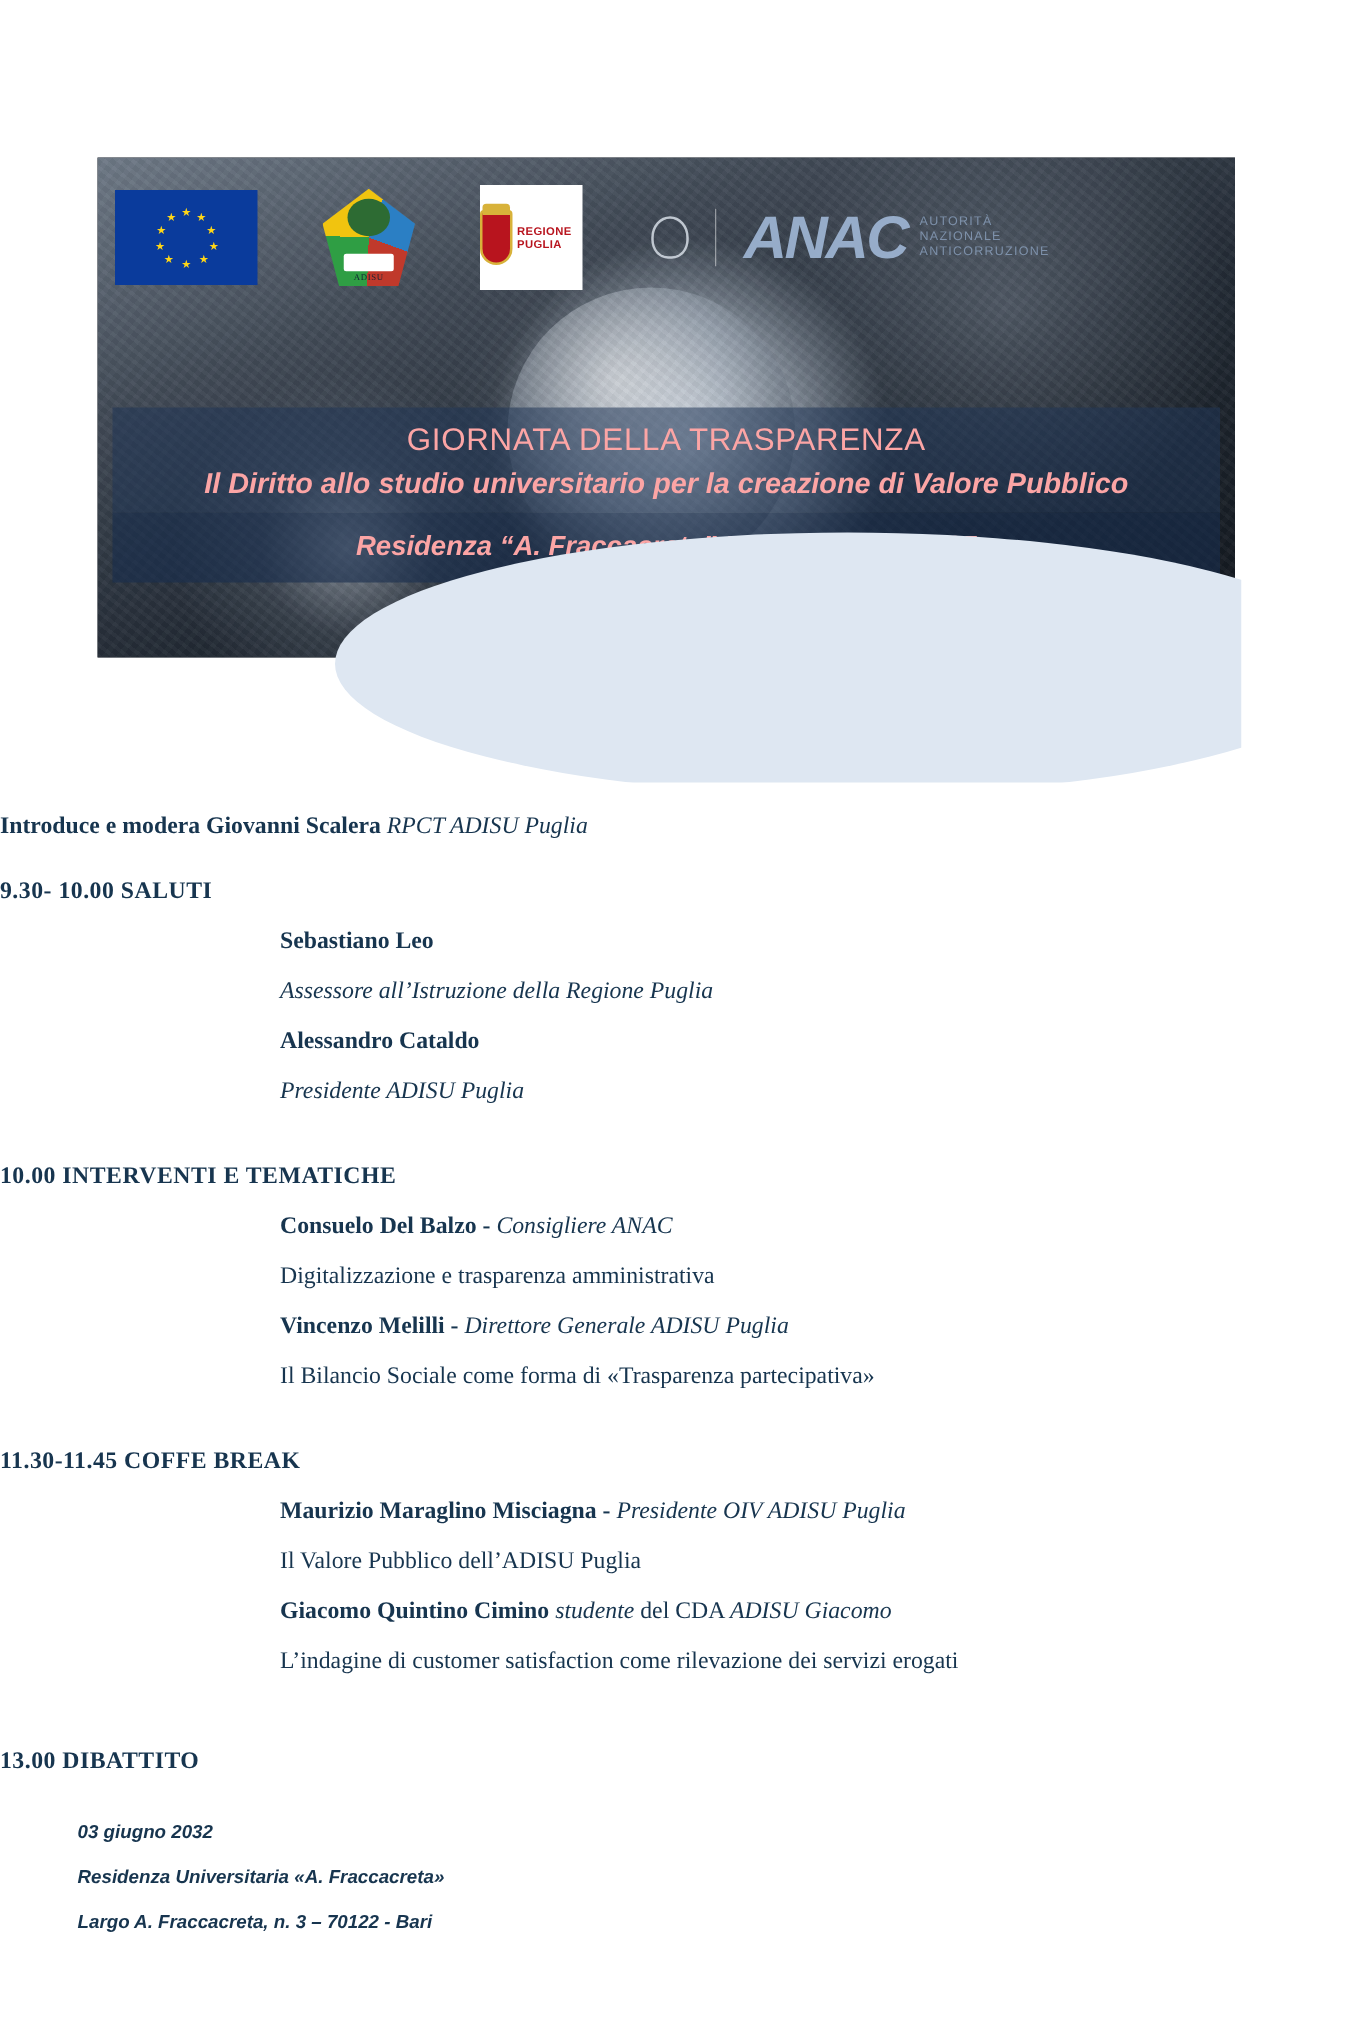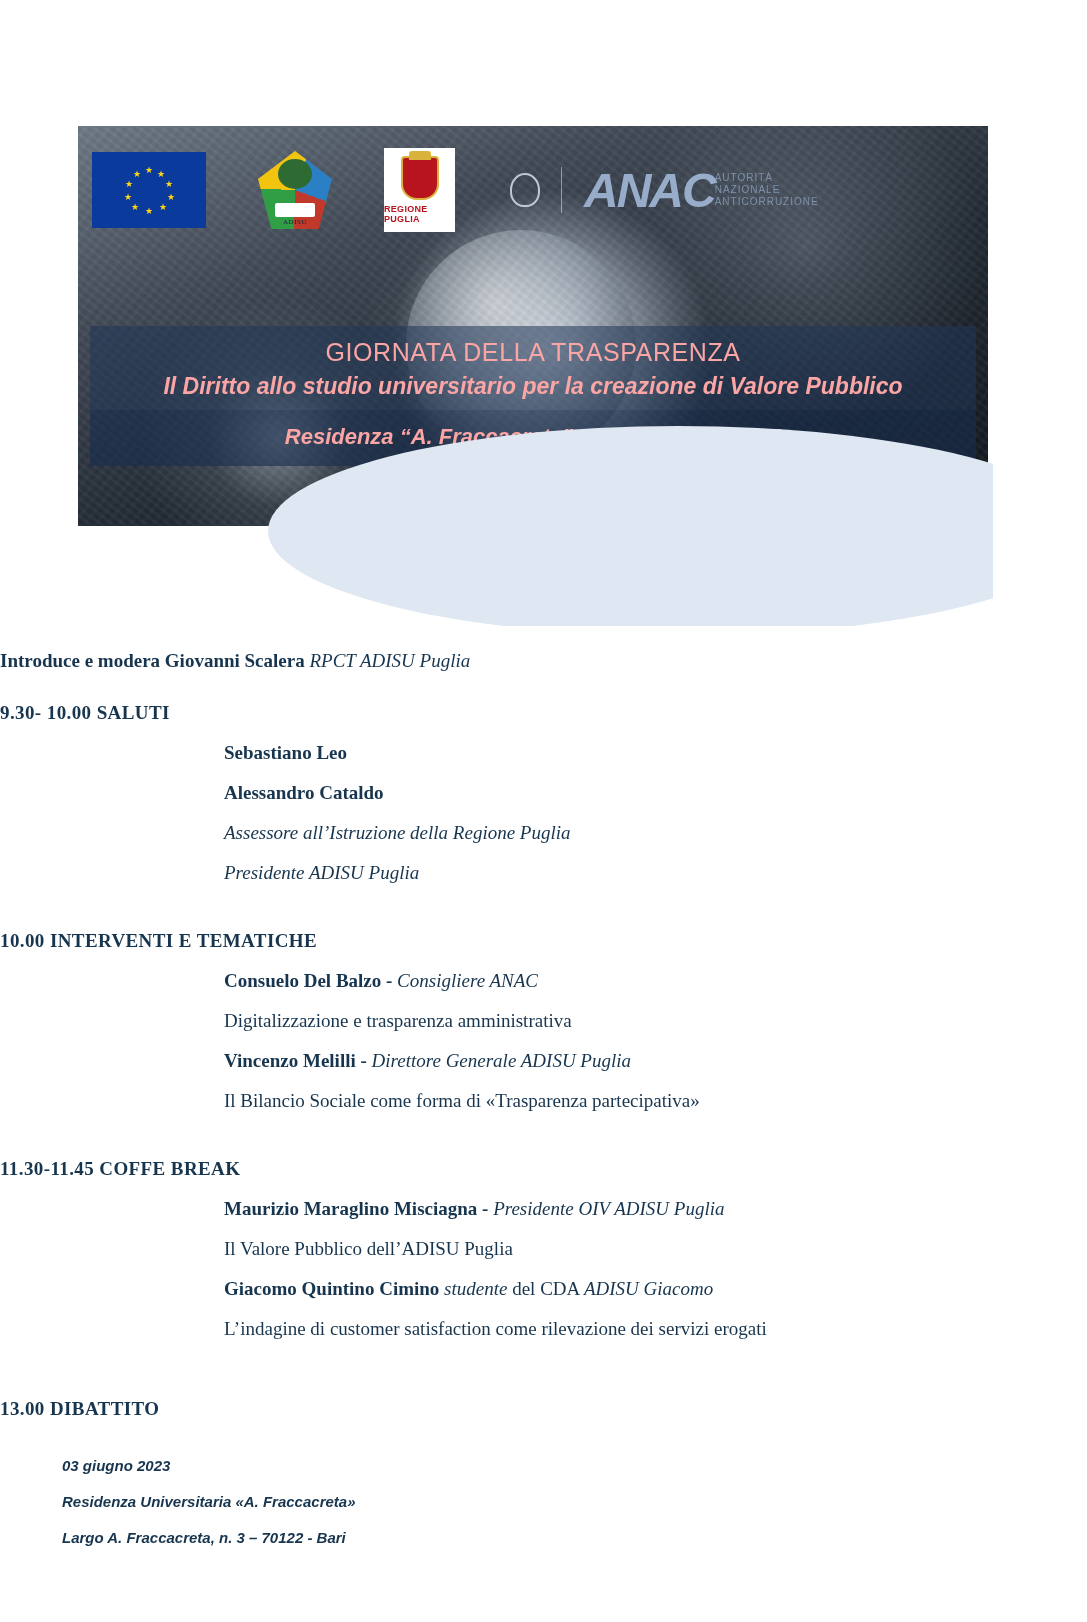--- a/index.html
+++ b/index.html
@@ -121,25 +121,24 @@
   .logo-adisu .cap {
     position: absolute;
     left: 50%;
     bottom: 4%;
     transform: translateX(-50%);
     font-size: 7px;
     color: #123;
     letter-spacing: .5px;
   }
   .logo-puglia {
-    width: 71px;
+    width: 82px;
     height: 84px;
     background: #ffffff;
     display: flex;
-    flex-direction: column;
     align-items: center;
     justify-content: center;
     gap: 4px;
   }
   .logo-puglia .shield {
     width: 34px;
     height: 40px;
     background: #b8141e;
     border: 2px solid #d8b23a;
     border-radius: 4px 4px 16px 16px;
@@ -181,21 +180,21 @@
   }
   .logo-sep {
     width: 1px;
     height: 46px;
     background: rgba(255,255,255,.45);
     margin-left: -34px;
   }
   .logo-anac {
     display: flex;
     align-items: center;
-    gap: 0;
+    gap: 10px;
     margin-left: -30px;
   }
   .logo-anac .mark {
     font-family: "Liberation Sans", sans-serif;
     font-size: 48px;
     font-weight: bold;
     font-style: italic;
     letter-spacing: -2px;
     color: #9fb6d4;
     opacity: .92;
@@ -368,22 +367,22 @@
 <div class="content">
 
   <p class="line lvl0">
     <span class="b">Introduce e modera Giovanni Scalera</span><span class="i"> RPCT ADISU Puglia</span>
   </p>
 
   <div class="gap-sm"></div>
 
   <p class="line lvl0 head">9.30- 10.00 SALUTI</p>
   <p class="line lvl1 b">Sebastiano Leo</p>
+  <p class="line lvl1 i">Assessore all’Istruzione della Regione Puglia</p>
   <p class="line lvl1 b">Alessandro Cataldo</p>
-  <p class="line lvl1 i">Assessore all’Istruzione della Regione Puglia</p>
   <p class="line lvl1 i">Presidente ADISU Puglia</p>
 
   <div class="gap-md"></div>
 
   <p class="line lvl0 head">10.00 INTERVENTI E TEMATICHE</p>
   <p class="line lvl1">
     <span class="b">Consuelo Del Balzo - </span><span class="i">Consigliere ANAC</span>
   </p>
   <p class="line lvl1">Digitalizzazione e trasparenza amministrativa</p>
   <p class="line lvl1">
@@ -402,16 +401,16 @@
     <span class="b">Giacomo Quintino Cimino </span><span class="i">studente</span><span> del CDA </span><span class="i">ADISU Giacomo</span>
   </p>
   <p class="line lvl1">L’indagine di customer satisfaction come rilevazione dei servizi erogati</p>
 
   <div class="gap-lg"></div>
 
   <p class="line lvl0 head">13.00 DIBATTITO</p>
 </div>
 
 <div class="footer">
-  <div>03 giugno 2023</div>
+  <div>03 giugno 2032</div>
   <div>Residenza Universitaria «A. Fraccacreta»</div>
   <div>Largo A. Fraccacreta, n. 3 – 70122 - Bari</div>
 </div>
 
 </body></html>

